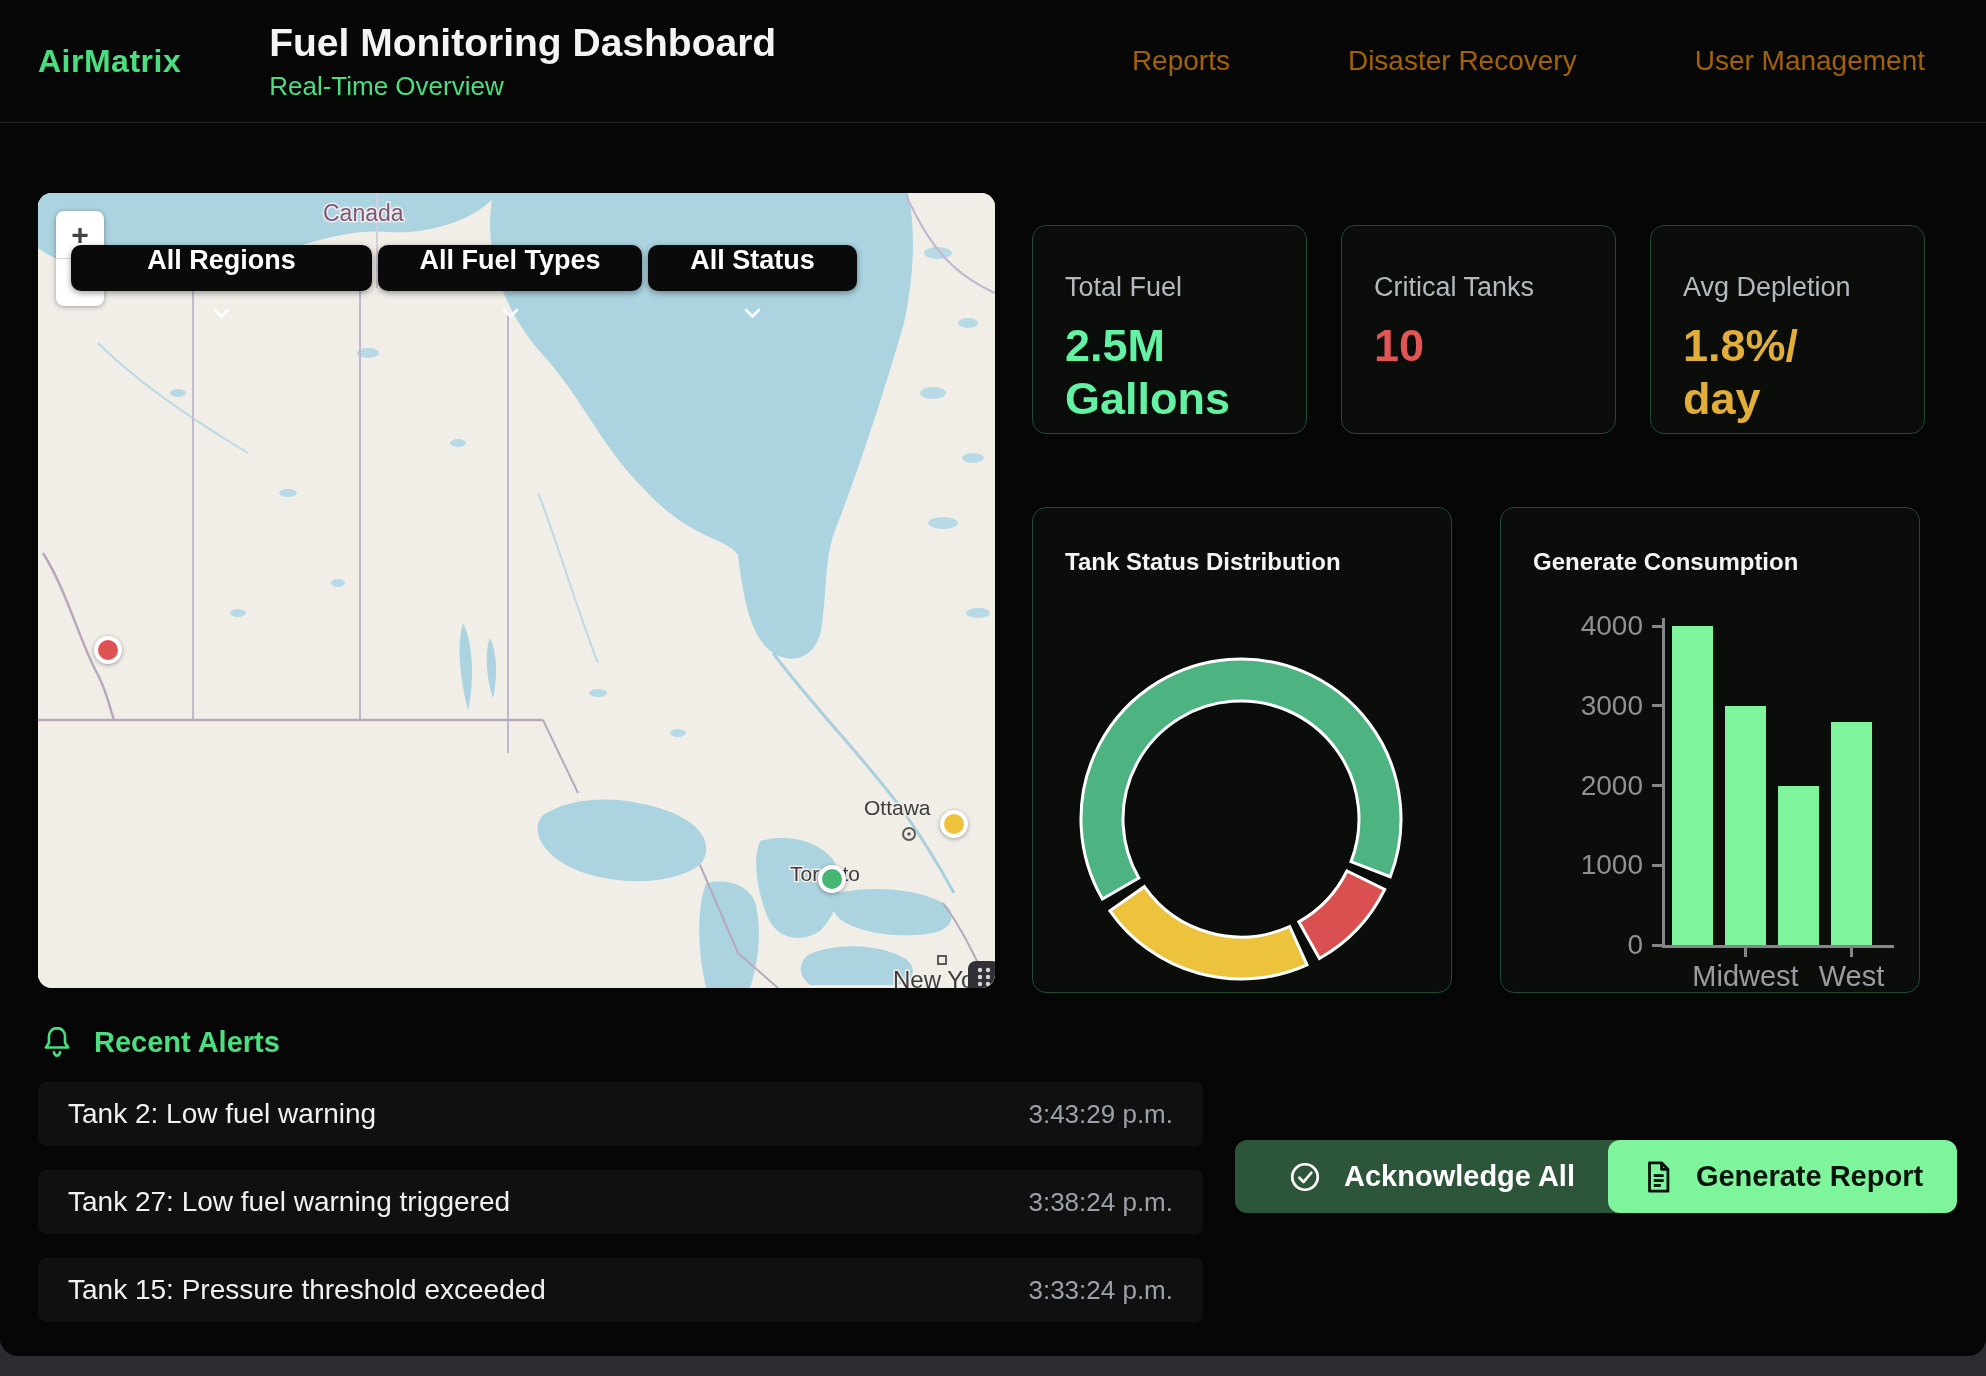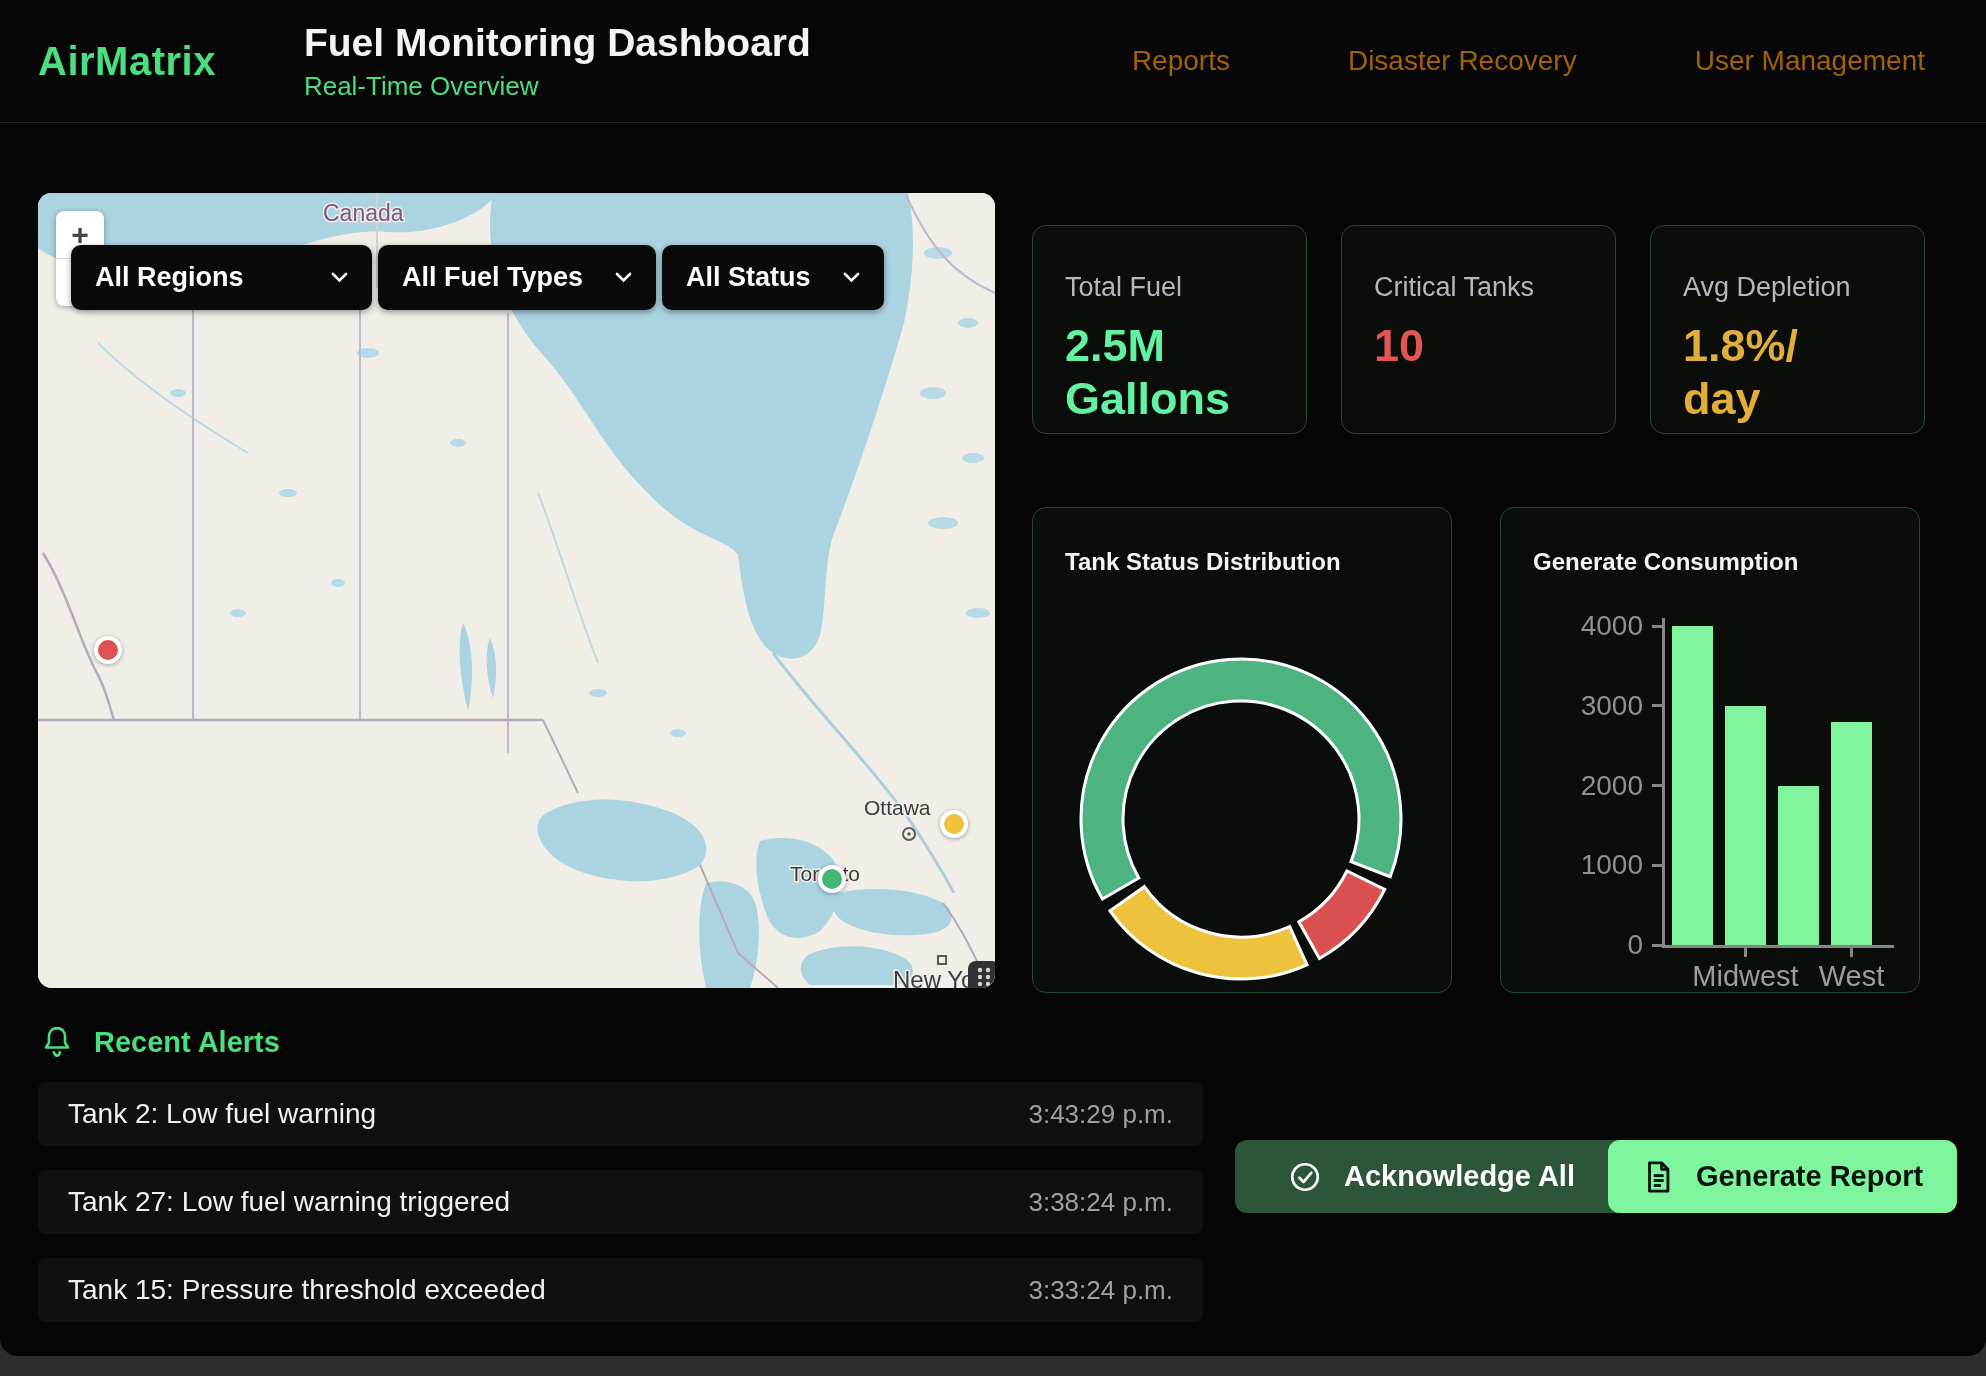--- a/index.html
+++ b/index.html
@@ -2,35 +2,35 @@
 <html><head>
 <meta charset="utf-8">
 <style>
   * { margin:0; padding:0; box-sizing:border-box; }
   html,body { width:1986px; height:1376px; background:#2b2b30; font-family:"Liberation Sans", sans-serif; overflow:hidden; }
   .app { position:relative; width:1986px; height:1376px; }
   .panel { position:absolute; left:0; top:0; width:1986px; height:1356px; background:#060606; border-radius:0 0 18px 18px; overflow:hidden; }
 
   
   .header { position:absolute; left:0; top:0; width:1986px; height:123px; background:#070707; border-bottom:1px solid #222227; display:flex; align-items:center; }
-  .logo { margin-left:38px; font-size:40px; font-weight:bold; color:#4ade80; letter-spacing:.5px; cursor:pointer; }
+  .logo { margin-left:38px; font-size:32px; font-weight:bold; color:#4ade80; letter-spacing:.5px; cursor:pointer; }
   .title-block { margin-left:88px; }
   .app-title { font-size:39px; font-weight:bold; color:#f4f4f5; }
   .app-subtitle { margin-top:6px; font-size:26px; font-weight:400; color:#4ade80; }
   .nav { margin-left:auto; margin-right:61px; display:flex; align-items:center; gap:118px; }
   .nav a { font-size:28px; color:#a16207; text-decoration:none; cursor:pointer; }
 
   
   .map-card { position:absolute; left:38px; top:193px; width:957px; height:795px; border-radius:14px; overflow:hidden; background:#f1eee7; }
   .map-card svg.basemap { position:absolute; left:0; top:0; }
   .zoom-ctl { position:absolute; left:18px; top:18px; width:48px; background:#fff; border-radius:8px; box-shadow:0 1px 5px rgba(0,0,0,.35); z-index:1; }
   .zoom-btn { width:48px; height:47px; display:flex; align-items:center; justify-content:center; font-size:30px; font-weight:bold; color:#444; cursor:pointer; }
   .zoom-ctl .divider { height:1px; background:#d8d8d8; }
   .map-filters { position:absolute; left:33px; top:52px; display:flex; gap:6px; z-index:2; }
-  .dropdown { height:65px; background:#0a0a0b; border-radius:10px; display:flex; align-items:center; padding:0 24px; gap:32px; cursor:pointer; box-shadow:0 2px 6px rgba(0,0,0,.4); }
+  .dropdown { height:46px; background:#0a0a0b; border-radius:10px; display:flex; align-items:center; padding:0 24px; gap:32px; cursor:pointer; box-shadow:0 2px 6px rgba(0,0,0,.4);flex-direction:column; }
   .dropdown .dd-label { color:#fff; font-size:27px; font-weight:bold; white-space:nowrap; }
   .dropdown svg { flex:none; }
   .dd-regions { min-width:301px; justify-content:space-between; }
   .dd-fuel { min-width:264px; justify-content:space-between; }
   .dd-status { min-width:209px; justify-content:space-between; }
   .marker { position:absolute; width:28px; height:28px; border-radius:50%; border:4px solid #fff; box-shadow:0 1px 4px rgba(0,0,0,.35); cursor:pointer; z-index:1; }
   .resize-handle { position:absolute; right:-5px; bottom:-5px; width:32px; height:32px; background:#303036; border-radius:8px; z-index:2; display:flex; align-items:center; justify-content:center; cursor:grab; }
 
   
   .stats-row { position:absolute; left:1032px; top:225px; width:893px; display:flex; gap:34px; }

